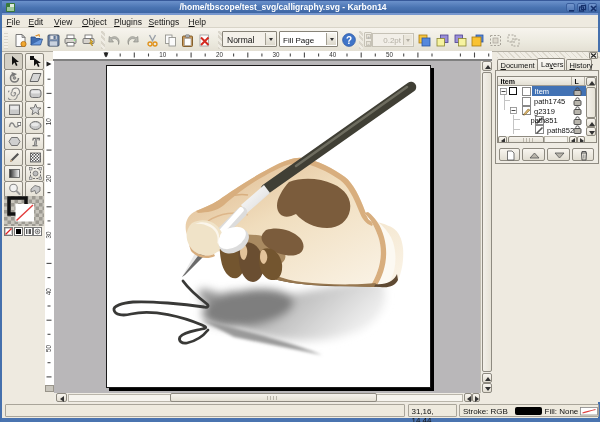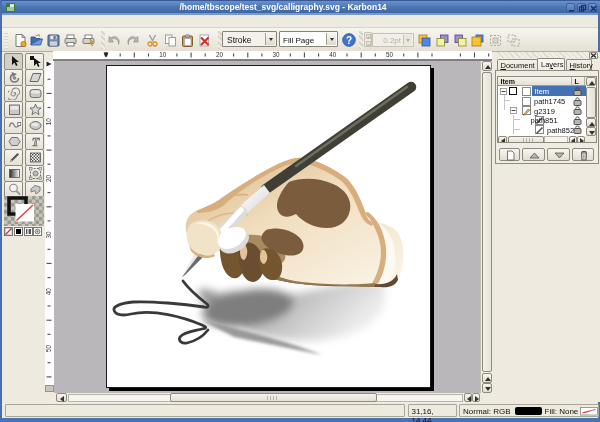--- a/index.html
+++ b/index.html
@@ -71,20 +71,29 @@
           <rect x="3.5" y="1.5" width="4" height="4" fill="none" stroke="#15306b" stroke-width="1.2"></rect>
         </svg>
       </div>
     <div class="tbtn abs" style="left:586px">
         <svg width="9" height="9">
           <path d="M2 2 L7 7 M7 2 L2 7" stroke="#15306b" stroke-width="1.6"></path>
         </svg>
       </div>
   </div>
   <div class="abs" style="left:0;top:13px;width:596px;height:1.5px;background:#7898cf"></div>
+  <div id="menubar" class="abs">
+    <span style="left:4.5px"><u>F</u>ile</span>
+    <span style="left:26.5px"><u>E</u>dit</span>
+    <span style="left:52px"><u>V</u>iew</span>
+    <span style="left:80px"><u>O</u>bject</span>
+    <span style="left:112px"><u>P</u>lugins</span>
+    <span style="left:146.5px"><u>S</u>ettings</span>
+    <span style="left:186.5px"><u>H</u>elp</span>
+  </div>
   <div id="toolbar" class="abs">
     <div class="sep abs" style="left:2px;background:repeating-linear-gradient(0deg,#d9d5ca 0,#d9d5ca 1px,#f2efe8 1px,#f2efe8 3px)"></div>
     <svg class="ticon abs" style="left:11.5px" viewBox="0 0 13 13">
         <path d="M2 0.5 H8 L11 3.5 V12.5 H2 Z" fill="#fdfdfd" stroke="#6b6b6b" stroke-width="0.9"></path>
         <path d="M8 0.5 L8 3.5 L11 3.5 Z" fill="#cfcfcf" stroke="#6b6b6b" stroke-width="0.7"></path>
         <circle cx="9.5" cy="10" r="2.6" fill="#f0a830" stroke="#b06a10" stroke-width="0.8"></circle>
       </svg>
     <svg class="ticon abs" style="left:28px" viewBox="0 0 13 13">
         <path d="M1 11 L3 5 H12.5 L10.5 11 Z" fill="#6d9ce0" stroke="#2a4f8a" stroke-width="0.8"></path>
         <path d="M1 11 L1 3 H5 L6 4.5 H10 V6" fill="#3f6cb0" stroke="#2a4f8a" stroke-width="0.8"></path>
@@ -163,21 +172,21 @@
       </svg>
     <svg class="ticon abs" style="left:486.5px" viewBox="0 0 13 13">
         <rect x="1.5" y="1.5" width="10" height="10" fill="none" stroke="#a8a49a" stroke-width="1" stroke-dasharray="2 1.5"></rect>
         <rect x="4" y="4" width="5" height="5" fill="#dcd8cc" stroke="#a8a49a" stroke-width="0.7"></rect>
       </svg>
     <svg class="ticon abs" style="left:504.5px" viewBox="0 0 13 13">
         <rect x="1" y="1" width="7" height="7" fill="none" stroke="#a8a49a" stroke-width="1" stroke-dasharray="2 1.5"></rect>
         <rect x="5" y="5" width="7" height="7" fill="none" stroke="#a8a49a" stroke-width="1" stroke-dasharray="2 1.5"></rect>
       </svg>
     <div class="combo abs" style="left:220px;width:55px">
-        <span style="position:absolute;left:4px;top:3px">Stroke</span>
+        <span style="position:absolute;left:4px;top:3px">Normal</span>
         <span class="cb"></span>
         <span class="ar"></span>
       </div>
     <div class="combo abs" style="left:277px;width:59px;background:#fff">
         <span style="position:absolute;left:3px;top:3.5px;font-size:8px">Fill Page</span>
         <span class="cb"></span>
         <span class="ar"></span>
       </div>
     <div class="sep abs" style="left:99px"></div>
     <div class="sep abs" style="left:216px"></div>
@@ -514,21 +523,21 @@
           <path d="M10.5 5.5 V9.5 M12 5.5 V9.5" stroke="#888" stroke-width="0.7"></path>
         </svg>
       </div>
   </div>
   <div id="status" class="abs">
     <div class="spanel" style="left:3px;width:400px"></div>
     <div class="spanel" style="left:405.5px;width:49px">
         <span style="position:absolute;left:3px;top:1.5px">31,16, 14,44</span>
       </div>
     <div class="spanel" style="left:456.5px;width:140px">
-      <span style="position:absolute;left:3.5px;top:1.5px">Normal: RGB</span>
+      <span style="position:absolute;left:3.5px;top:1.5px">Stroke: RGB</span>
       <span style="position:absolute;left:55px;top:2px;width:27px;height:8px;background:#000;border-radius:2px"></span>
       <span style="position:absolute;left:85px;top:1.5px">Fill: None</span>
       <svg style="position:absolute;left:120.5px;top:2px" width="18" height="8.5">
           <rect x="0.5" y="0.5" width="17" height="7.5" fill="#fff" stroke="#888" stroke-width="0.8"></rect>
           <path d="M2.5 6 C8 4.5 11 3.5 15.5 2.5" fill="none" stroke="#e04040" stroke-width="1.1"></path>
         </svg>
     </div>
   </div>
   <div id="toolbox" class="abs">
     <div class="tool dn" style="left:0px;top:1px">

